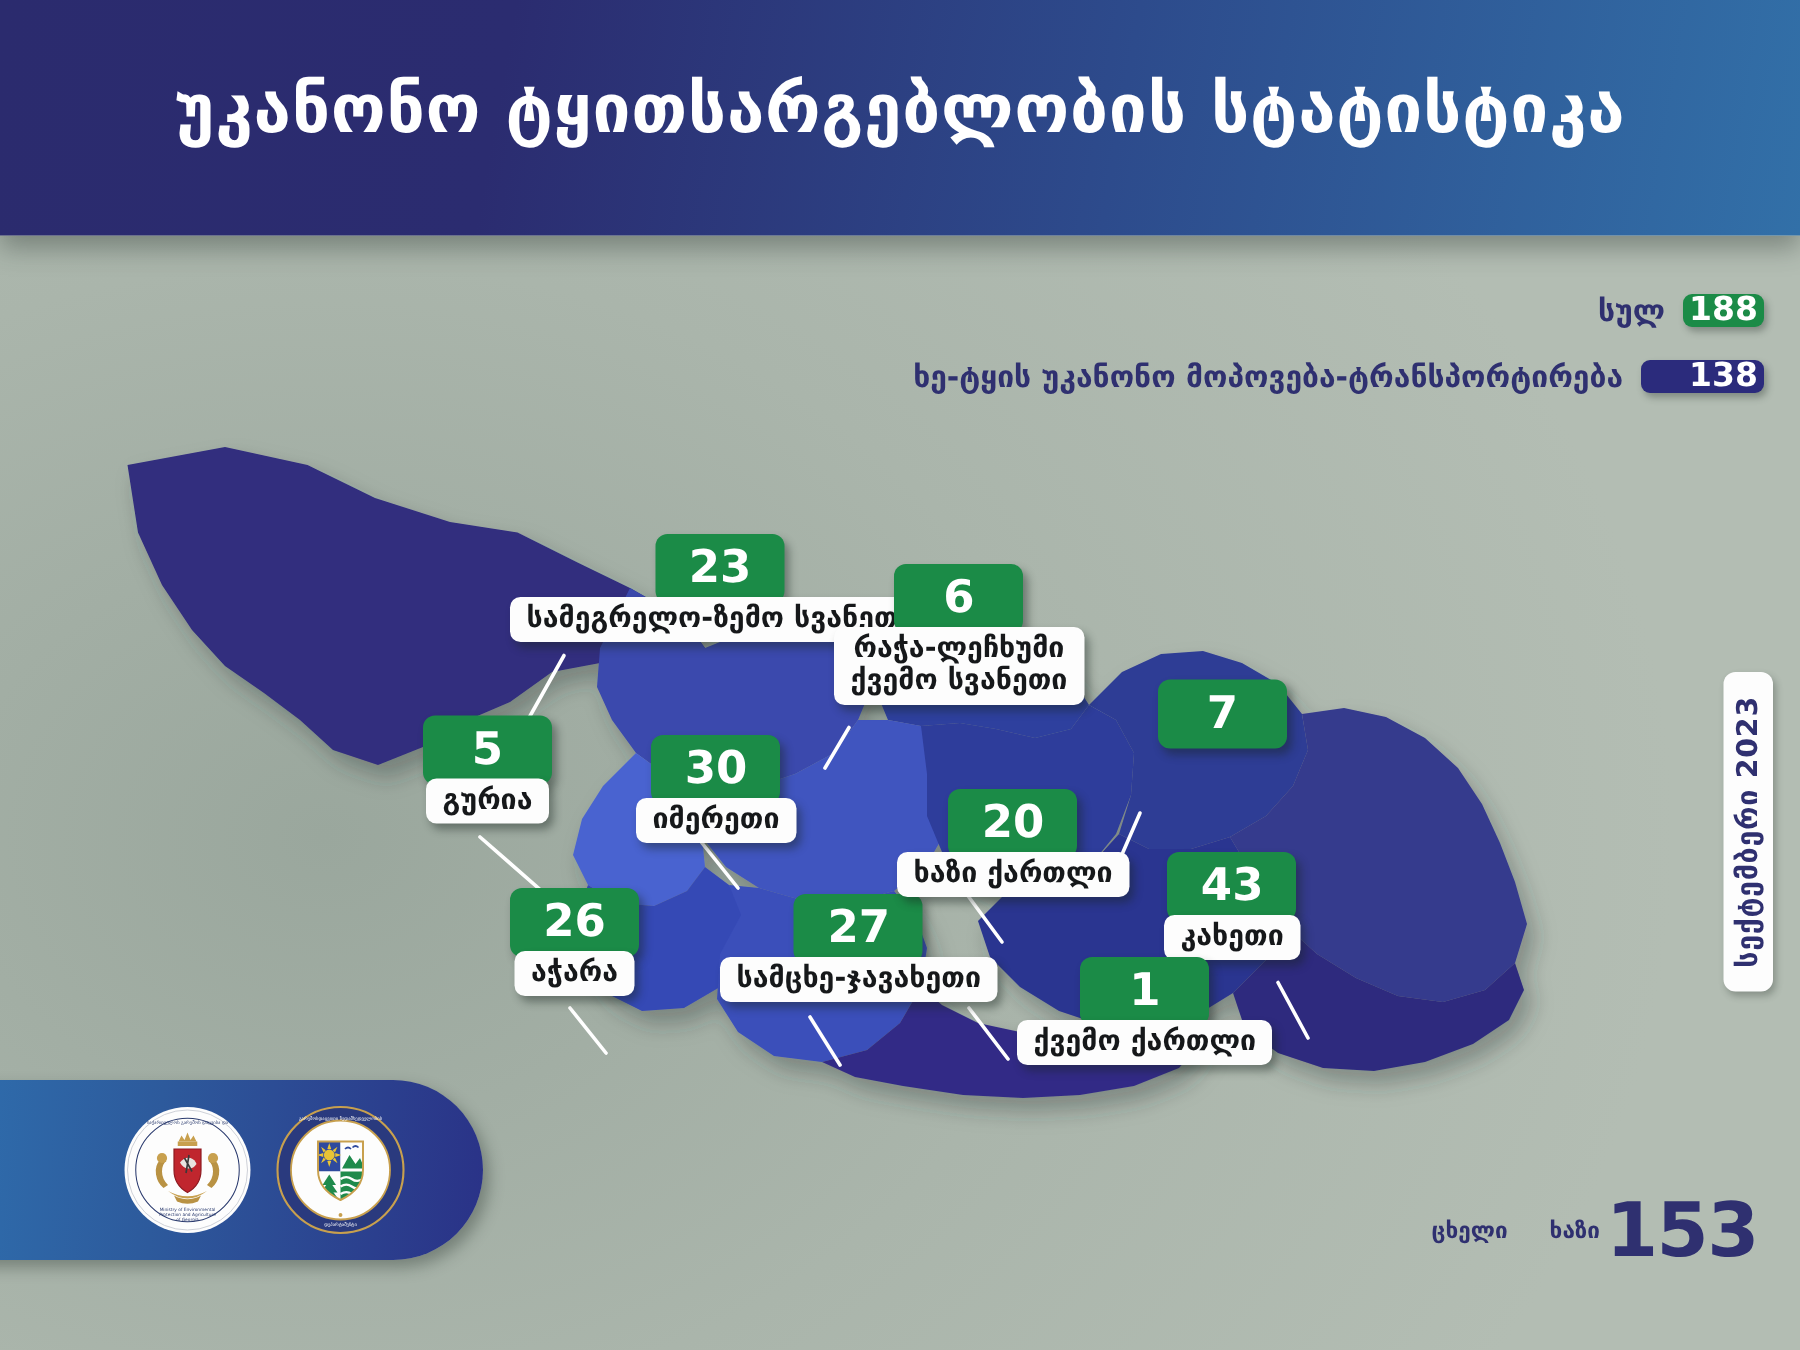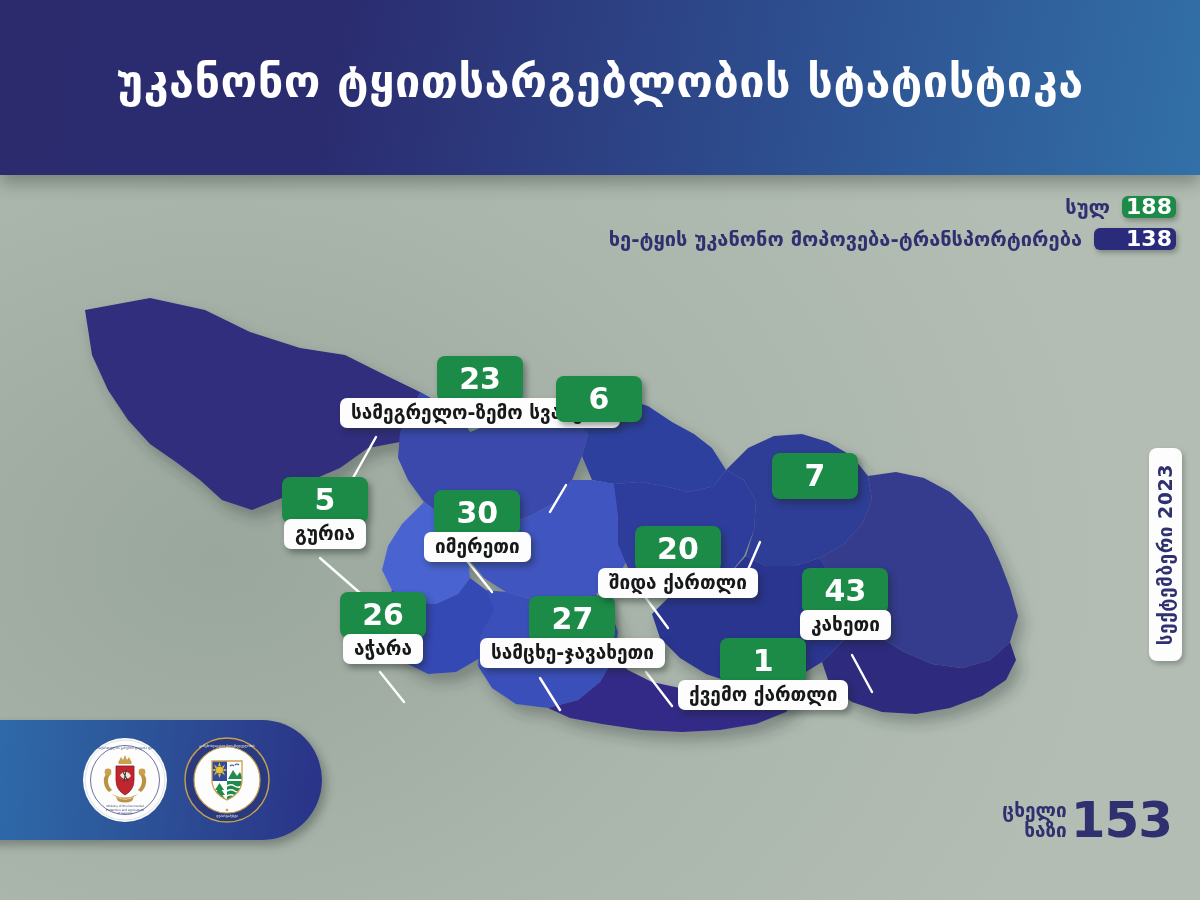--- a/index.html
+++ b/index.html
@@ -12,36 +12,36 @@
 
   
   #bg-canvas{
     position:absolute;inset:0;
     background:
       radial-gradient(ellipse 900px 700px at 18% 62%, #9aa79d 0%, #aab5ab 55%, #b3bdb3 100%);
   }
 
   
   #header{
-    position:absolute;left:0;top:0;width:1200px;height:175px;
+    position:absolute;left:0;top:0;width:1200px;height:157px;
     background:linear-gradient(100deg,#2b2b6e 0%,#2b2c70 28%,#2d4b8c 62%,#3270a8 100%);
     display:flex;align-items:center;justify-content:center;
     box-shadow:0 8px 16px rgba(40,50,45,.38);
     z-index:5;
   }
   #header-title{
     color:#fff;font-size:45px;font-weight:700;letter-spacing:.5px;
     text-align:center;white-space:nowrap;line-height:1;
     transform:translateY(-6px);
   }
 
   
   #legend{
     position:absolute;right:24px;top:196px;z-index:6;
-    display:flex;flex-direction:column;gap:10px;align-items:flex-end;
+    display:flex;flex-direction:column;gap:22px;align-items:flex-end;
   }
   .legend-row{display:flex;align-items:center;justify-content:flex-end;gap:12px;}
   .legend-label{
     color:#2f3070;font-size:20px;font-weight:700;white-space:nowrap;line-height:1;
   }
   .legend-badge{
     width:54px;height:22px;border-radius:6px;color:#fff;
     display:flex;align-items:center;justify-content:center;
     font-size:22px;font-weight:700;line-height:1;
     box-shadow:2px 3px 5px rgba(35,45,40,.35);
@@ -88,22 +88,22 @@
     color:#2f3070;font-size:19px;font-weight:700;letter-spacing:.5px;
     line-height:1;white-space:nowrap;
   }
 
   
   #hotline{
     position:absolute;right:28px;bottom:58px;z-index:6;
     display:flex;align-items:center;gap:4px;color:#2f3070;
   }
   #hotline-words{
-    display:flex;flex-direction:column;align-items:flex-end;
-    font-size:19px;font-weight:700;line-height:1.02;
+    display:flex;flex-direction:row;align-items:flex-end;
+    font-size:15px;font-weight:700;line-height:1.02;gap:28px;
   }
   #hotline-number{font-size:50px;font-weight:700;line-height:.86;letter-spacing:-1px;}
 
   
   #logo-pill{
     position:absolute;left:-40px;bottom:60px;width:310px;height:120px;
     border-radius:0 60px 60px 0;
     background:linear-gradient(95deg,#2f6fae 0%,#2d5a9c 40%,#2a3287 100%);
     box-shadow:4px 5px 10px rgba(30,40,35,.35);
     display:flex;align-items:center;justify-content:flex-end;gap:16px;
@@ -218,42 +218,46 @@
   <div class="marker-name">გურია</div>
 </div>
 
 <div class="marker m-center" style="left:424px;top:490px;">
   <div class="marker-num">30</div>
   <div class="marker-name">იმერეთი</div>
 </div>
 
 <div class="marker m-center" style="left:556px;top:376px;">
   <div class="marker-num">6</div>
+  <div class="marker-name two-line">
+    <div>რაჭა-ლეჩხუმი</div>
+    <div>ქვემო სვანეთი</div>
+  </div>
 </div>
 
 <div class="marker m-center" style="left:340px;top:592px;">
   <div class="marker-num">26</div>
   <div class="marker-name">აჭარა</div>
 </div>
 
 <div class="marker m-center" style="left:480px;top:596px;">
   <div class="marker-num">27</div>
   <div class="marker-name">სამცხე-ჯავახეთი</div>
 </div>
 
 <div class="marker m-center" style="left:598px;top:526px;">
   <div class="marker-num">20</div>
-  <div class="marker-name">შიდა ქართლი</div>
+  <div class="marker-name">ხაზი ქართლი</div>
 </div>
 
 <div class="marker m-center" style="left:772px;top:453px;">
   <div class="marker-num">7</div>
 </div>
 
-<div class="marker m-center" style="left:800px;top:568px;">
+<div class="marker m-center" style="left:776px;top:568px;">
   <div class="marker-num">43</div>
   <div class="marker-name">კახეთი</div>
 </div>
 
 <div class="marker m-center" style="left:678px;top:638px;">
   <div class="marker-num">1</div>
   <div class="marker-name">ქვემო ქართლი</div>
 </div>
 
 <div id="date-tab">

